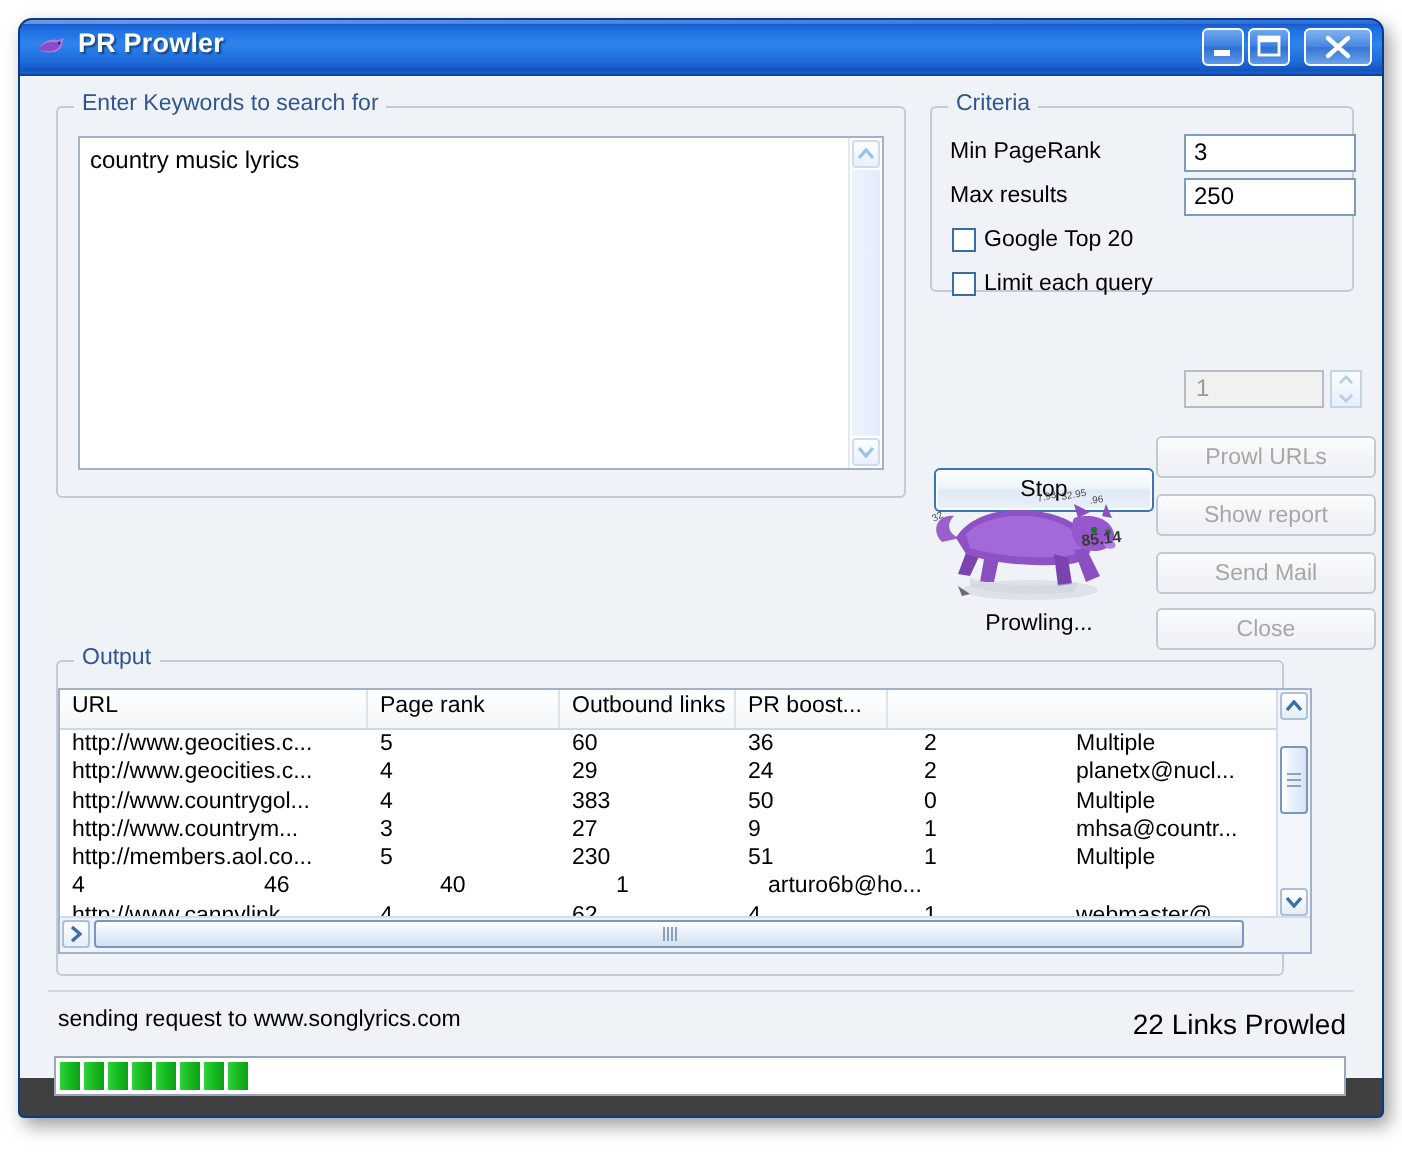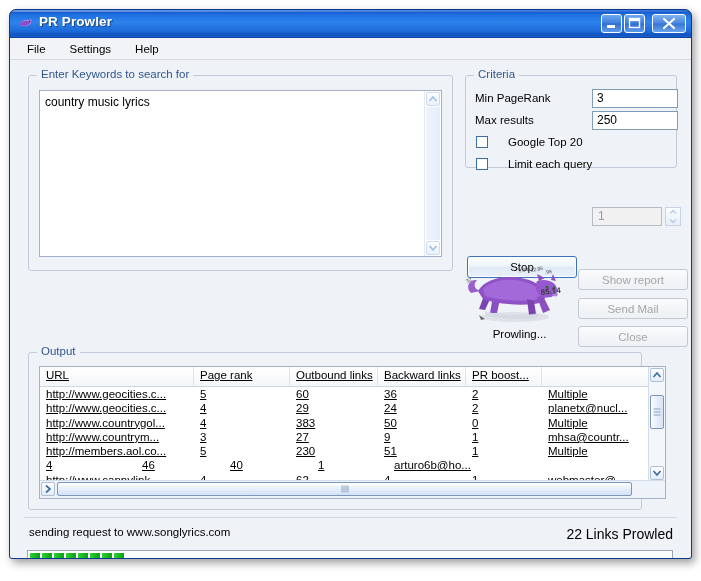--- a/index.html
+++ b/index.html
@@ -154,21 +154,21 @@
     border: 1px solid #7f9db9;
     box-sizing: border-box;
     font-size: 12px; color: #000;
     padding: 1px 0 0 4px;
     font-family: "Liberation Sans", sans-serif;
   }
   #in-minpr { left: 127px; top: 21px; }
   #in-maxres { left: 127px; top: 43px; }
 
   .crit-check {
-    position: absolute; display: flex; align-items: center; gap: 20px;
+    position: absolute; display: flex; align-items: center; gap: 4px;
   }
   #chk-top20 { left: 11px; top: 68px; }
   #chk-limit { left: 11px; top: 90px; }
   .cbox {
     width: 12px; height: 12px;
     background: #fff;
     border: 1px solid #3b6ea5;
     box-sizing: border-box;
     flex: none;
   }
@@ -230,27 +230,26 @@
   }
   #prowling-label {
     position: absolute; left: 462px; top: 268px;
     font-size: 11.5px; color: #000;
     width: 95px; text-align: center;
   }
 
   
   #grp-output { left: 18px; top: 285px; width: 614px; height: 165px; }
   #table-frame {
-    position: absolute; left: 11px; top: 21px;
+    position: absolute; left: 1px; top: 21px;
     width: 627px; height: 133px;
     background: #fff;
     border: 1px solid #a3b2c8;
     box-sizing: border-box;
     overflow: hidden;
-    text-decoration: underline;
   }
   #thead {
     position: relative;
     height: 19px;
     background: linear-gradient(to bottom,#ffffff,#f4f6f9);
     border-bottom: 1px solid #cfd7e3;
     display: flex;
   }
   .th {
     position: relative;
@@ -363,25 +362,20 @@
         <rect x="4.5" y="3.5" width="10" height="2.6" fill="#ffffff"></rect>
       </svg>
     </div>
     <div class="tb-btn" id="btn-close">
       <svg width="32" height="17" viewBox="0 0 32 17">
         <path d="M11 4 L21 13 M21 4 L11 13" stroke="#ffffff" stroke-width="2.2" fill="none" stroke-linecap="round"></path>
       </svg>
     </div>
   </div>
 
-  <div id="menubar">
-    <div class="menu-item">File</div>
-    <div class="menu-item">Settings</div>
-    <div class="menu-item">Help</div>
-  </div>
 
   <div id="client">
 
     <div class="group" id="grp-keywords">
       <div class="gb-frame"></div>
       <div class="gb-title">Enter Keywords to search for</div>
 
       <div id="keywords-box">
         <div id="keywords-text">country music lyrics</div>
 
@@ -432,20 +426,21 @@
         </svg>
       </div>
       <div class="half dn">
         <svg class="arrow-gl" width="8" height="5" viewBox="0 0 8 5">
           <path d="M1 1 L4 4 L7 1" fill="none" stroke="#b8cde6" stroke-width="1.4"></path>
         </svg>
       </div>
     </div>
 
     <div class="xp-btn" id="btn-stop">Stop</div>
+    <div class="xp-btn disabled" id="btn-prowl">Prowl URLs</div>
     <div class="xp-btn disabled" id="btn-mail">Send Mail</div>
     <div class="xp-btn disabled" id="btn-report">Show report</div>
     <div class="xp-btn disabled" id="btn-close-app">Close</div>
 
     <div id="panther-wrap">
       <svg width="100" height="62" viewBox="0 0 100 62">
         <ellipse cx="52" cy="54" rx="34" ry="5" fill="#d8dce3" opacity="0.75"></ellipse>
 
         <path d="M8 30 C2 24, 6 16, 14 17 C10 21, 11 26, 17 28 Z" fill="#9b5fcd"></path>
 
@@ -487,21 +482,20 @@
 
     <div class="group" id="grp-output">
       <div class="gb-frame"></div>
       <div class="gb-title">Output</div>
 
       <div id="table-frame">
         <div id="thead">
             <div class="th" style="width: 154px;">URL</div>
             <div class="th" style="width: 96px;">Page rank</div>
             <div class="th" style="width: 88px;">Outbound links</div>
-            <div class="th" style="width: 88px;">Backward links</div>
             <div class="th" style="width: 76px;">PR boost...</div>
           </div>
         <div id="tbody">
             <div class="trow">
               <div class="td" style="width: 154px;">http://www.geocities.c...</div>
               <div class="td" style="width: 96px;">5</div>
               <div class="td" style="width: 88px;">60</div>
               <div class="td" style="width: 88px;">36</div>
               <div class="td" style="width: 76px;">2</div>
               <div class="td" style="width: 109px;">Multiple</div>

